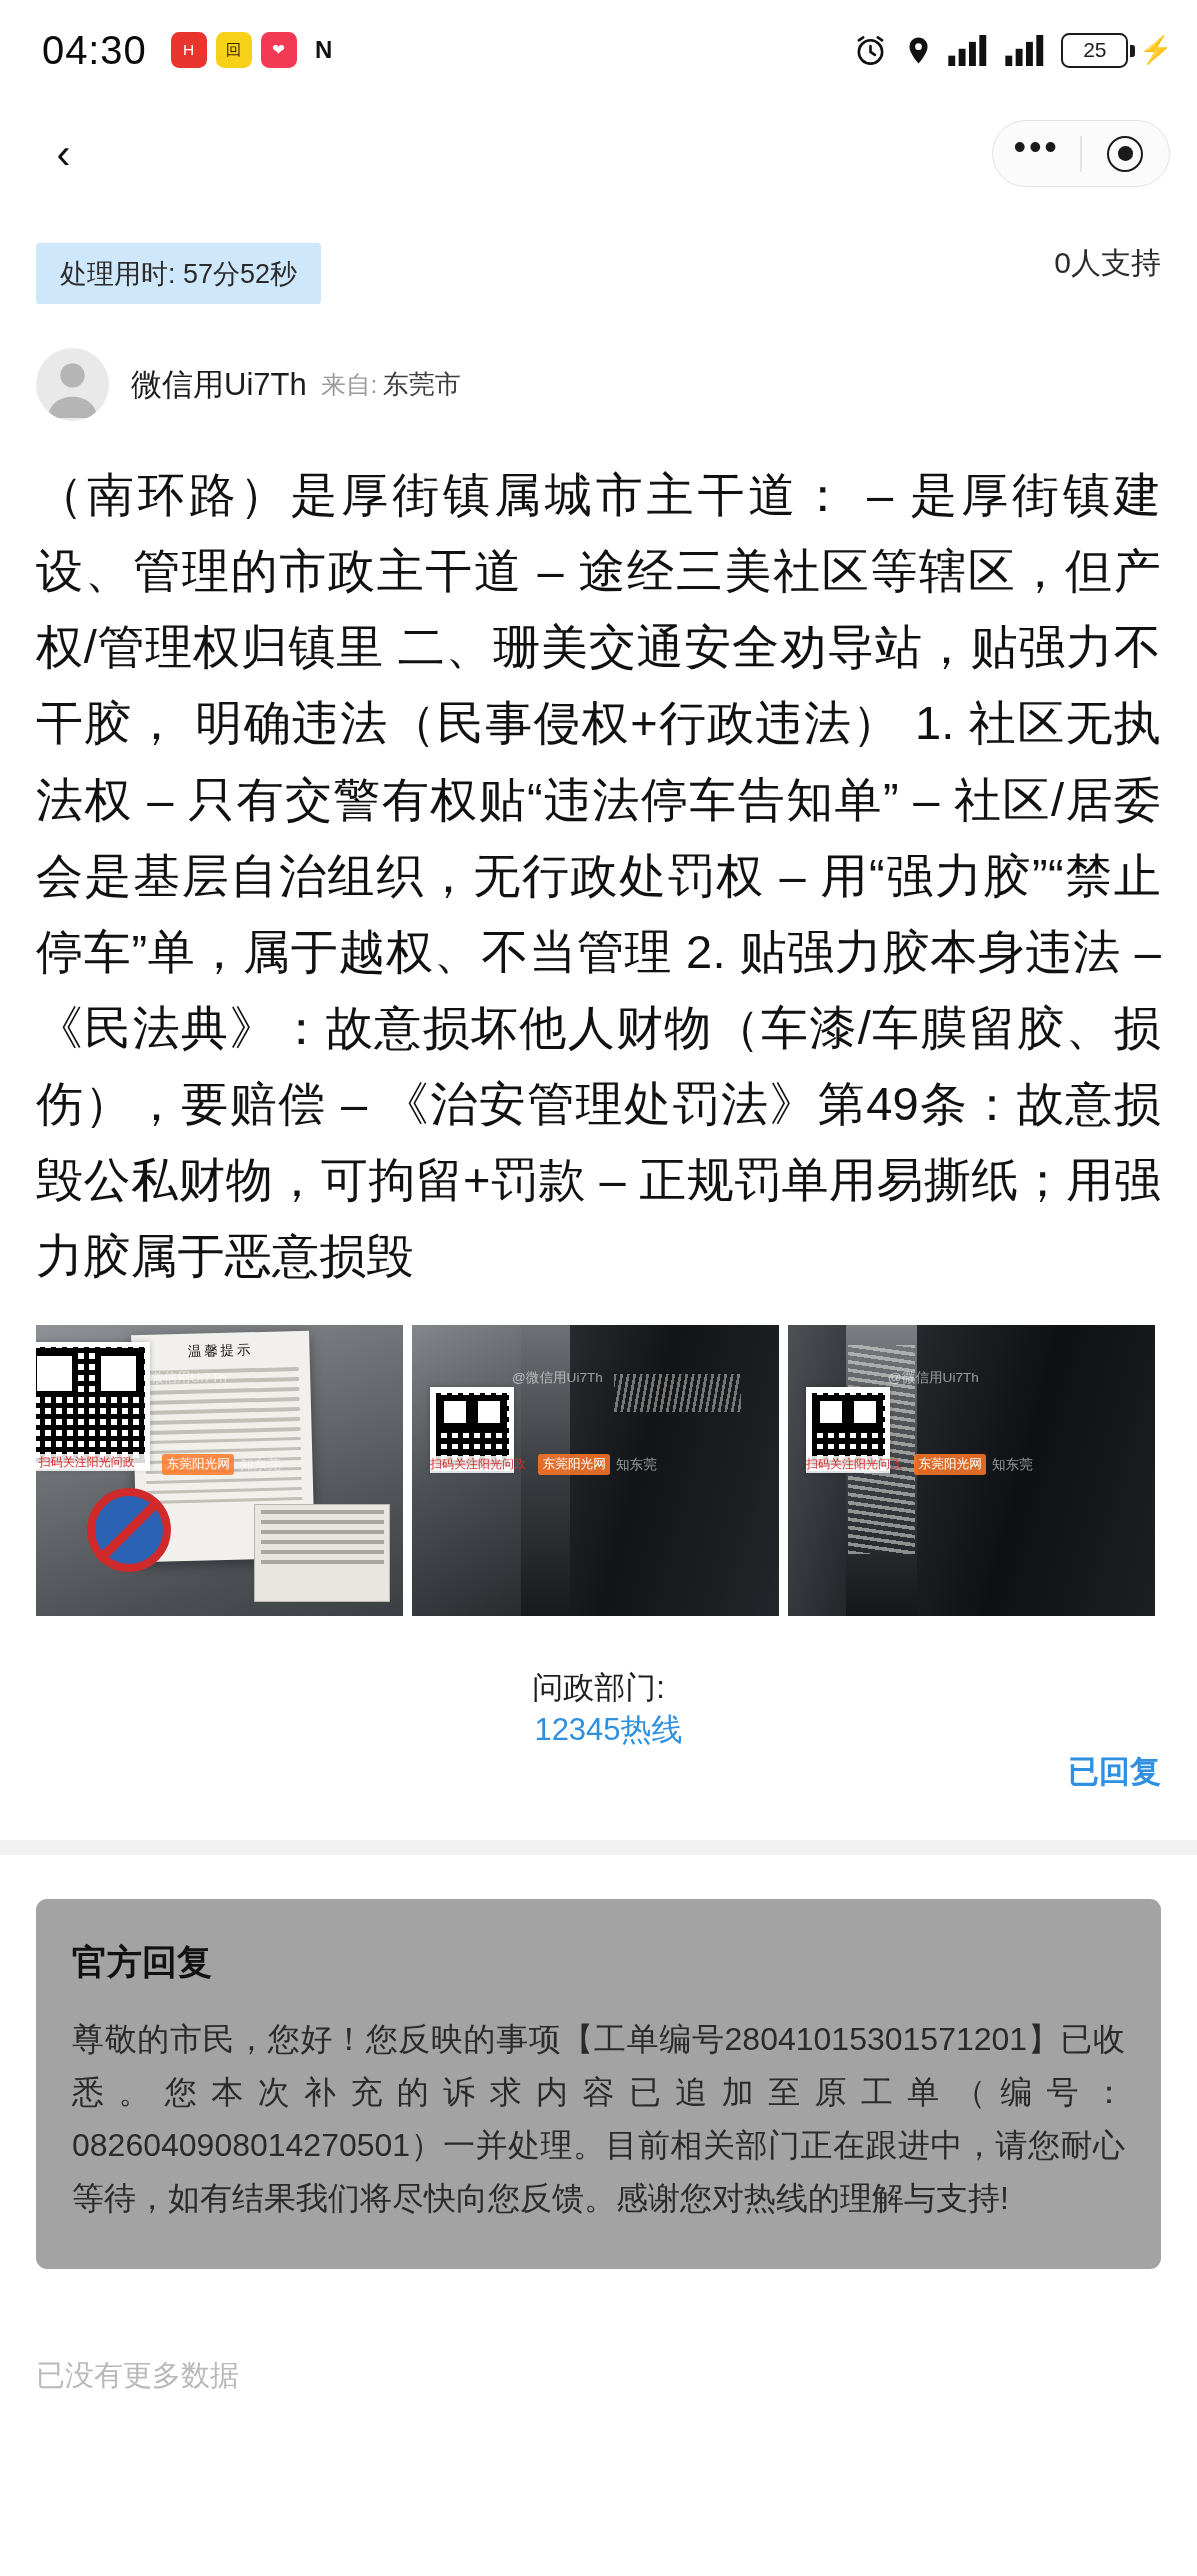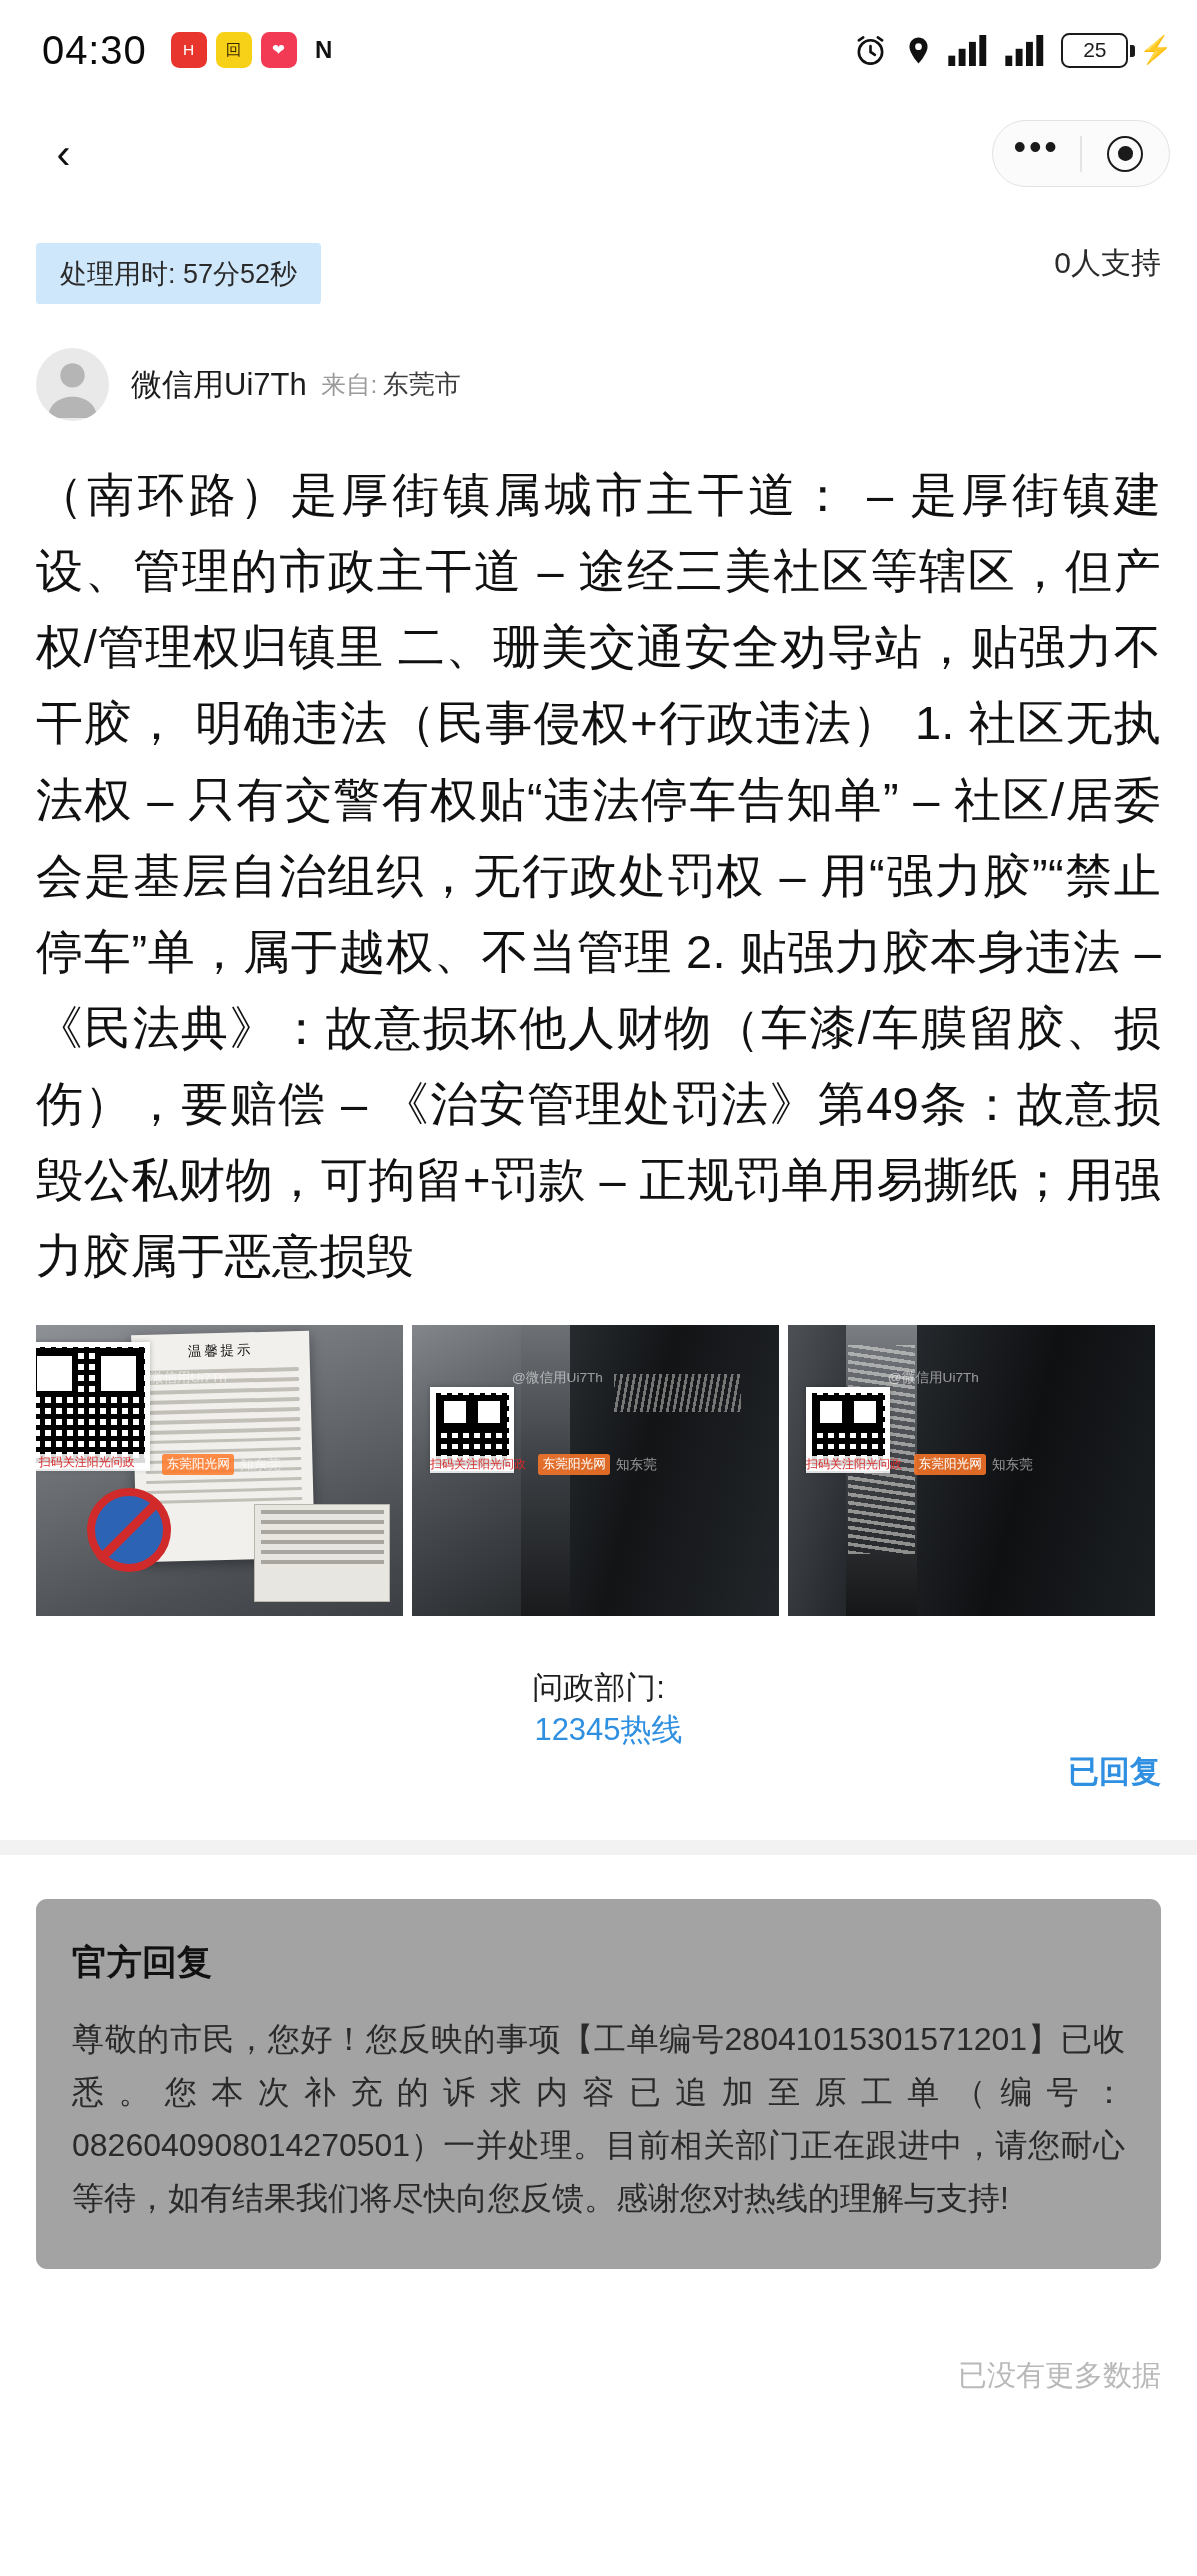--- a/index.html
+++ b/index.html
@@ -381,21 +381,21 @@
   }
   .reply-body {
     margin-top: 27px;
     font-size: 32px;
     line-height: 1.66;
     color: #2a2a2a;
     text-align: justify;
   }
 
   .no-more {
-    text-align: right;
+    text-align: left;
     margin-top: 87px;
     font-size: 29px;
     color: #b9b9b9;
   }
 </style>
 </head>
 <body>
 
 <div class="statusbar">
   <div class="status-time">04:30</div>

